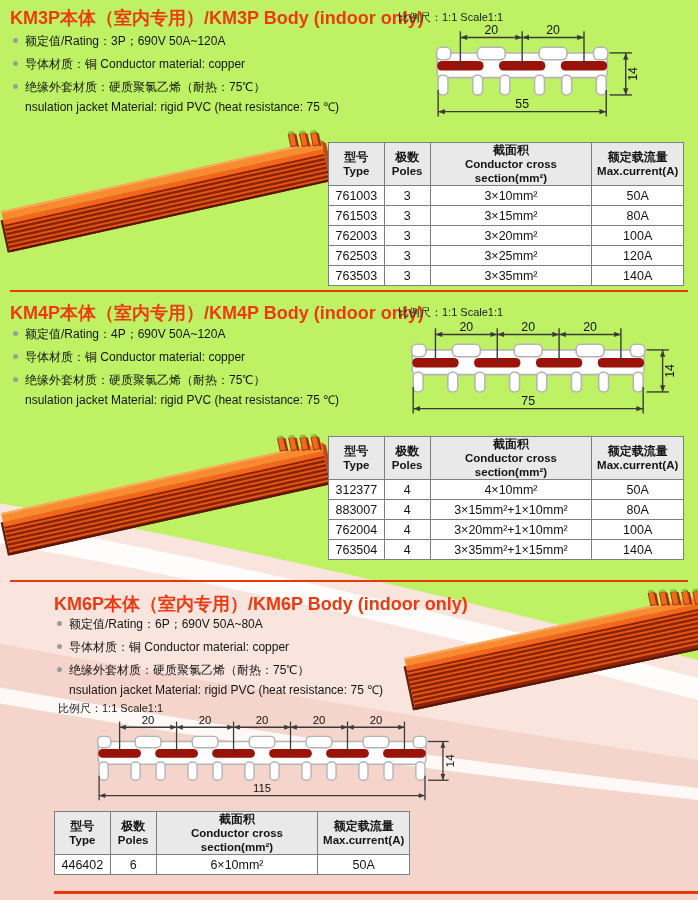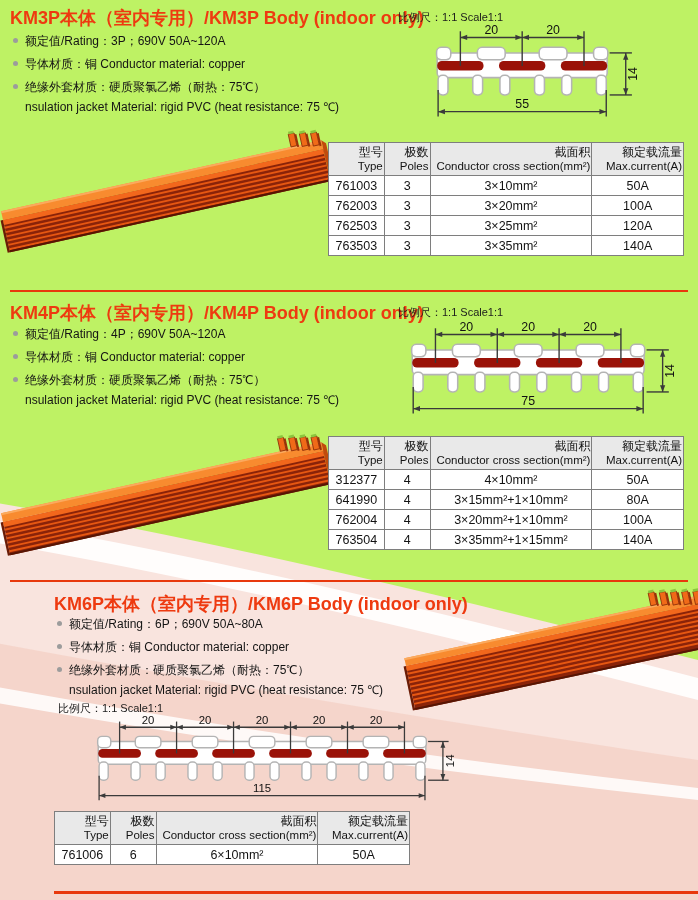--- a/index.html
+++ b/index.html
@@ -33,21 +33,21 @@
   .t1{left:328px;top:142px;width:356px;}
   .t2{left:328px;top:143px;width:356px;}
   .t3{left:10px;top:228px;width:356px;}
   .divider{position:absolute;left:10px;width:678px;height:2px;background:#e8380c;}
   .s1 .divider{top:290px;}
   .s2 .divider{top:287px;}
   .s3 .divider{top:308px;height:3px;}
   table.spec{width:100%;border-collapse:collapse;table-layout:fixed;background:#fff;
              font-size:12.5px;color:#131313;border:1px solid #5a5a5a;}
   .spec th,.spec td{border:1px solid #7e7e7e;text-align:center;vertical-align:middle;padding:0 1px;}
-  .spec th{background:#e9e9e9;font-weight:normal;height:32px;line-height:14px;font-size:12px;text-align:right;}
+  .spec th{background:#e9e9e9;font-weight:bold;height:32px;line-height:14px;font-size:12px;}
   .spec td{height:19px;}
   .spec .en{font-size:11.5px;}
 </style>
 </head>
 <body>
 
 <div class="page">
 
   <svg class="bg" width="698" height="900" viewBox="0 0 698 900">
     <path d="M -20 500 Q 250 545 698 660 L 698 900 L -20 900 Z" fill="#f9e4de"></path>
@@ -167,20 +167,26 @@
                 <div class="en">Max.current(A)</div>
               </th>
             </tr>
           </thead>
           <tbody>
             <tr>
               <td>761003</td>
               <td>3</td>
               <td>3×10mm²</td>
               <td>50A</td>
+            </tr>
+            <tr>
+              <td>761503</td>
+              <td>3</td>
+              <td>3×15mm²</td>
+              <td>80A</td>
             </tr>
             <tr>
               <td>762003</td>
               <td>3</td>
               <td>3×20mm²</td>
               <td>100A</td>
             </tr>
             <tr>
               <td>762503</td>
               <td>3</td>
@@ -323,21 +329,21 @@
             </tr>
           </thead>
           <tbody>
             <tr>
               <td>312377</td>
               <td>4</td>
               <td>4×10mm²</td>
               <td>50A</td>
             </tr>
             <tr>
-              <td>641990</td>
+              <td>883007</td>
               <td>4</td>
               <td>3×15mm²+1×10mm²</td>
               <td>80A</td>
             </tr>
             <tr>
               <td>762004</td>
               <td>4</td>
               <td>3×20mm²+1×10mm²</td>
               <td>100A</td>
             </tr>
@@ -495,21 +501,21 @@
                 <div class="en">Conductor cross section(mm²)</div>
               </th>
               <th>
                 <div class="zh">额定载流量</div>
                 <div class="en">Max.current(A)</div>
               </th>
             </tr>
           </thead>
           <tbody>
             <tr>
-              <td>761006</td>
+              <td>446402</td>
               <td>6</td>
               <td>6×10mm²</td>
               <td>50A</td>
             </tr>
           </tbody>
         </table>
       </div>
     <div class="divider"></div>
   </section>
 </div>

